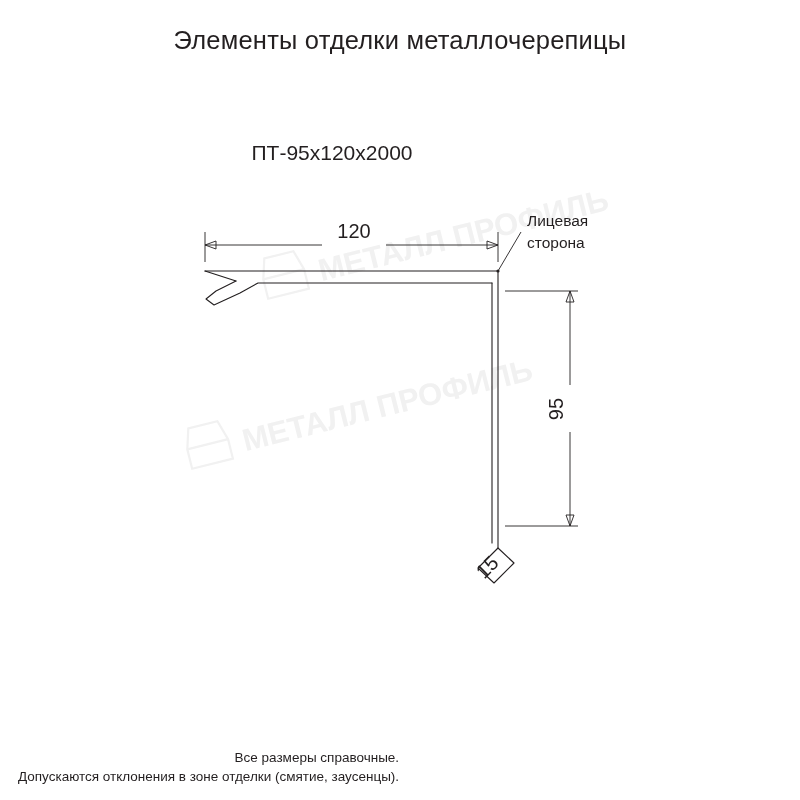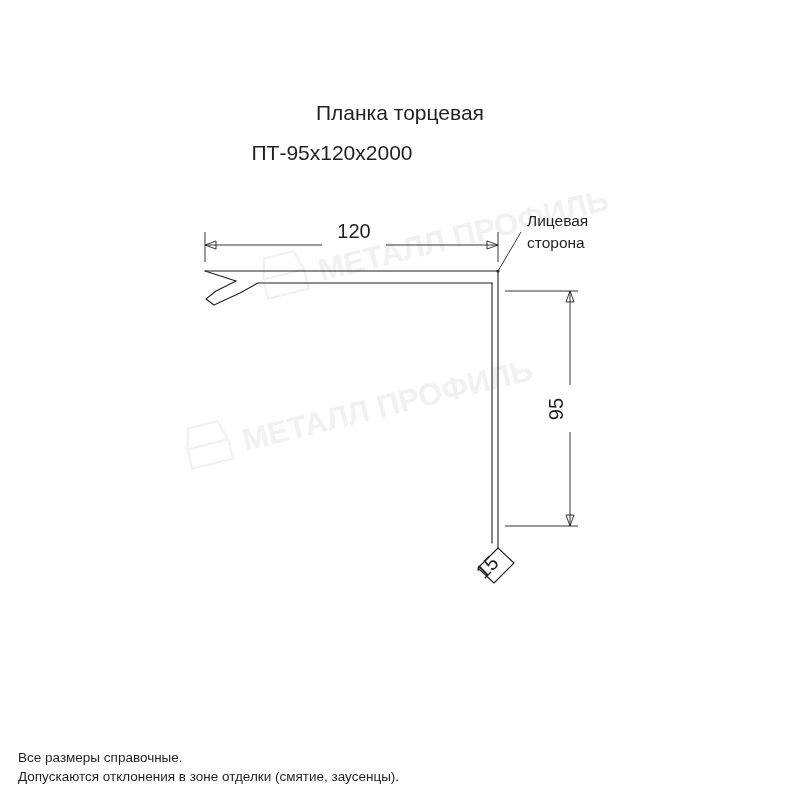--- a/index.html
+++ b/index.html
@@ -60,20 +60,21 @@
   .footnotes {
     position: absolute;
     left: 18px;
     bottom: 14px;
     font-size: 13.5px;
     line-height: 19px;
     color: #231f20;
   }
   .footnotes div {
     white-space: nowrap;
+    text-align: right;
   }
 
   .wm-text {
     font-family: "Liberation Sans", sans-serif;
     font-weight: bold;
     font-size: 31px;
     fill: #f1f1f1;
   }
   .wm-stroke {
     fill: none;
@@ -102,21 +103,21 @@
     font-family: "Liberation Sans", sans-serif;
     font-size: 15.5px;
     fill: #231f20;
   }
 </style>
 </head>
 <body>
 
 <div class="page">
 
-  <div class="subtitle">Планка торцевая</div>
+  <div class="title">Элементы отделки металлочерепицы</div>
   <div class="code">ПТ-95х120х2000</div>
 
   <svg class="drawing" viewBox="0 0 800 800">
 
     <g opacity="1">
       <g transform="translate(258,258) rotate(-14)">
         <path class="wm-stroke" d="M0 22 L6 2 L36 2 L42 22 L42 42 L0 42 Z"></path>
         <path class="wm-stroke" d="M0 22 L42 22"></path>
         <text class="wm-text" x="56" y="38">МЕТАЛЛ ПРОФИЛЬ</text>
       </g>

